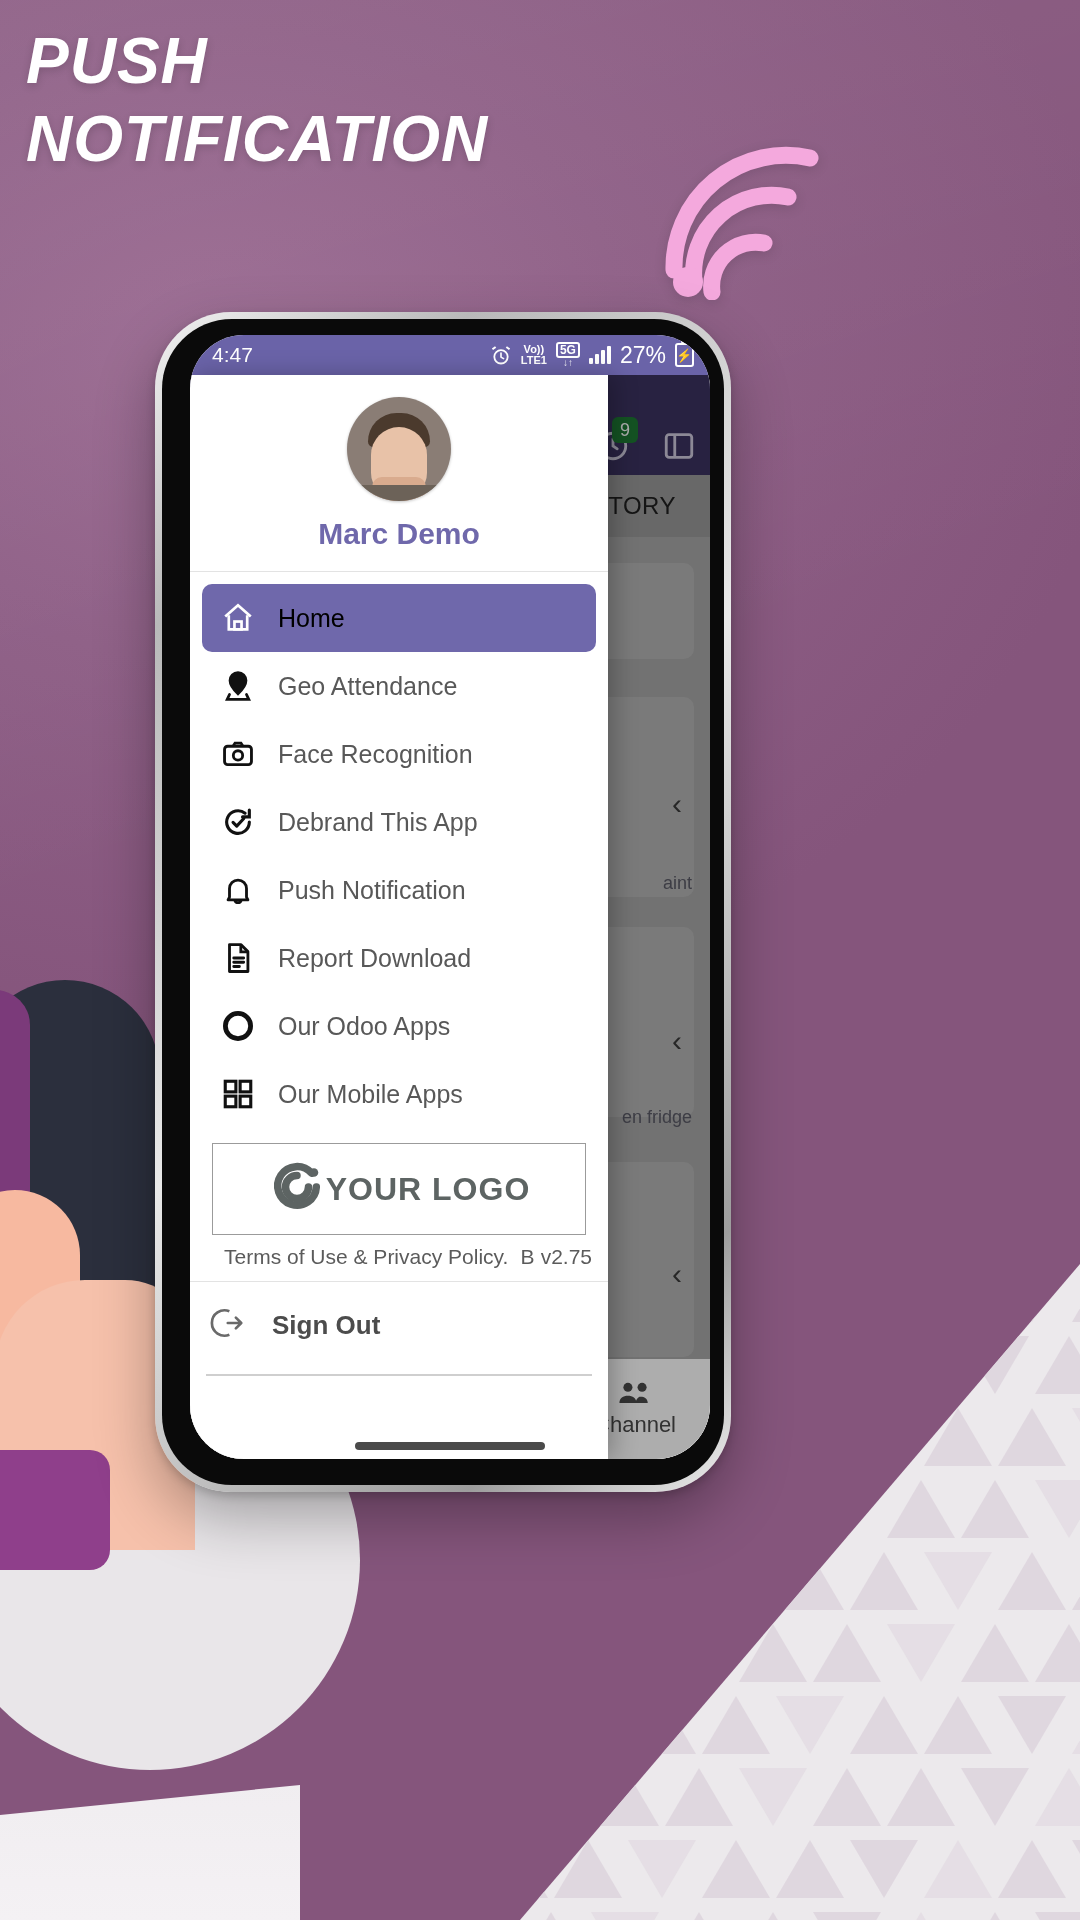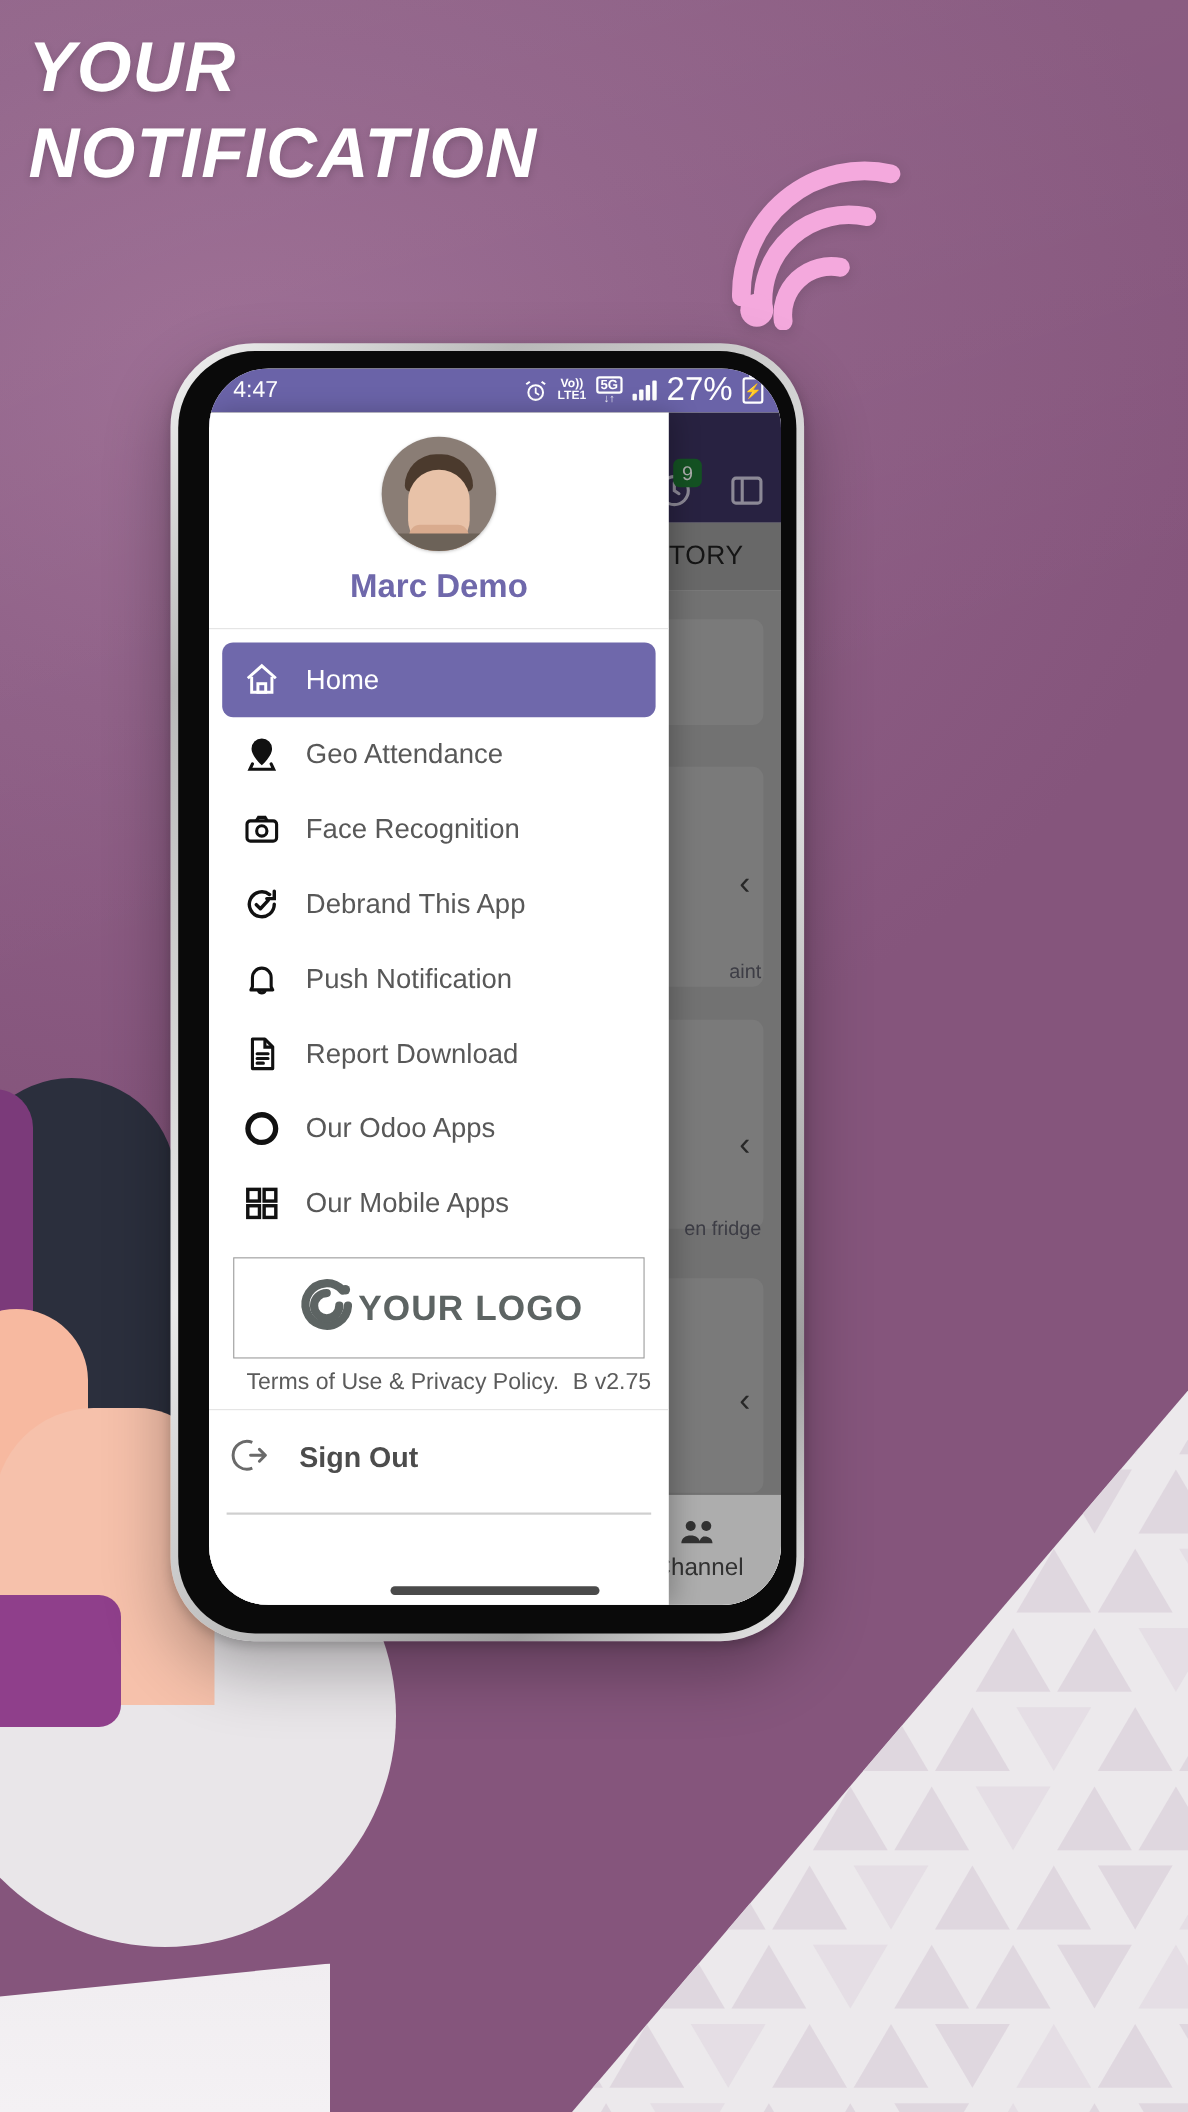--- a/index.html
+++ b/index.html
@@ -131,21 +131,21 @@
     border:2px solid #fff; border-radius:3px; padding:0 2px;
   }
   .fiveg-wrap{ display:flex; flex-direction:column; align-items:center; }
   .arrows{ font-size:10px; line-height:10px; opacity:.9; }
   .bars{ display:flex; align-items:flex-end; gap:2px; height:18px; }
   .bars i{ width:4px; background:#fff; border-radius:1px; display:block; }
   .bars i:nth-child(1){height:6px}
   .bars i:nth-child(2){height:10px}
   .bars i:nth-child(3){height:14px}
   .bars i:nth-child(4){height:18px}
-  #battpct{ font-size:30px; }
+  #battpct{ font-size:23px; }
   .battery{
     width:19px; height:24px; border:2px solid #fff; border-radius:3px;
     position:relative; display:flex; align-items:center; justify-content:center;
     font-size:13px;
   }
   .battery:before{
     content:""; position:absolute; top:-5px; left:50%; transform:translateX(-50%);
     width:8px; height:3px; background:#fff; border-radius:1px;
   }
 
@@ -235,21 +235,21 @@
   #menu{
     flex:0 0 auto; padding:12px 0 0 0; overflow:hidden;
     max-height:565px;
   }
   .mi{
     display:flex; align-items:center; gap:20px;
     height:68px; margin:0 12px; padding:0 16px;
     color:#585858; font-size:25px;
   }
   .mi.active{
-    background:#6f68ab; color:#ffffff; border-radius:10px;
+    background:#6f68ab; color:#000000; border-radius:10px;
   }
   .mi .mi-ic{ width:40px; display:flex; align-items:center; justify-content:center; }
   .mi svg{ display:block; }
 
   #logo-box{
     margin:6px 22px 0 22px; height:92px;
     border:1px solid #9b9b9b; background:#fff;
     display:flex; align-items:center; justify-content:center; 
     position:relative; z-index:5;
   }
@@ -384,21 +384,21 @@
   <div id="person">
     <div id="p-hair"></div>
     <div id="p-hair2"></div>
     <div id="p-skin-arm"></div>
     <div id="p-body"></div>
     <div id="p-skirt"></div>
   </div>
 </div>
 
 <div id="headline">
-  <span class="l1">YOUR</span>
+  <span class="l1">PUSH</span>
   <span class="l2">NOTIFICATION</span>
 </div>
 
 <div id="wifi">
   <svg viewBox="0 0 190 160">
     <g fill="none" stroke="#f4a9dd" stroke-width="17" stroke-linecap="round">
       <path d="M24 130 A112 112 0 0 1 160 18"></path>
       <path d="M34 131 A78 78 0 0 1 128 47" transform="translate(10,10)"></path>
       <path d="M46 132 A44 44 0 0 1 98 83" transform="translate(16,20)"></path>
     </g>

